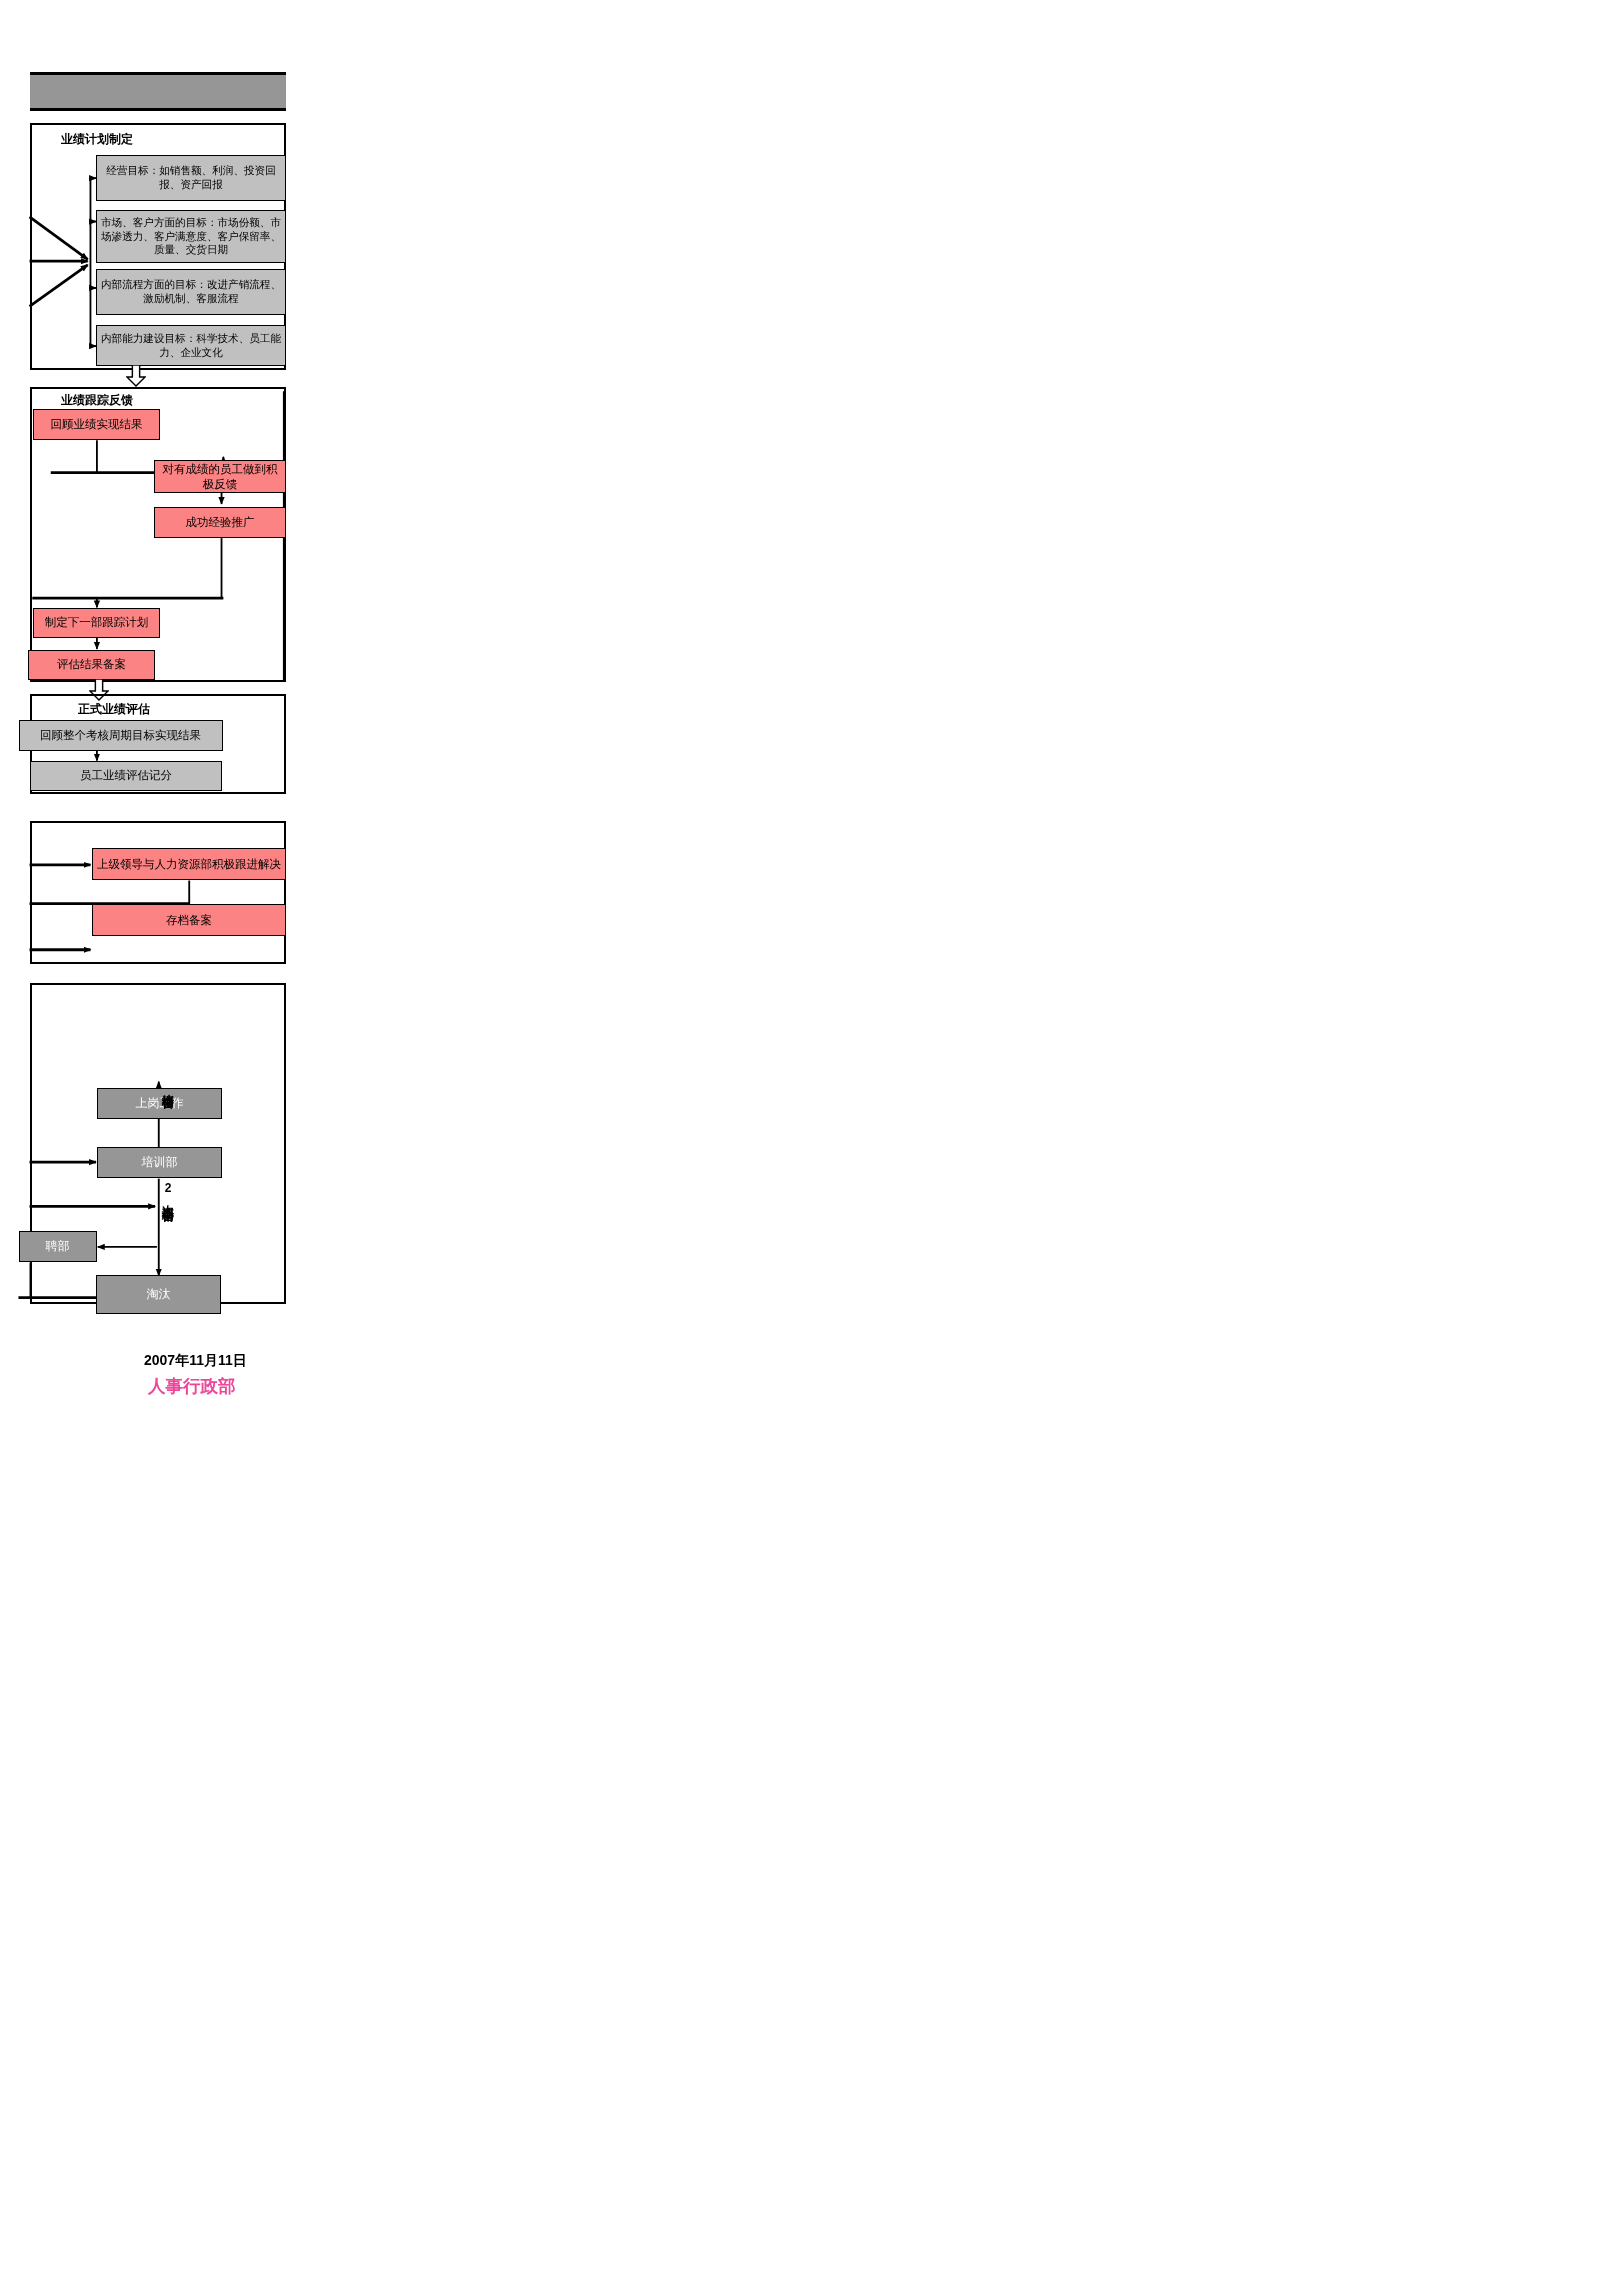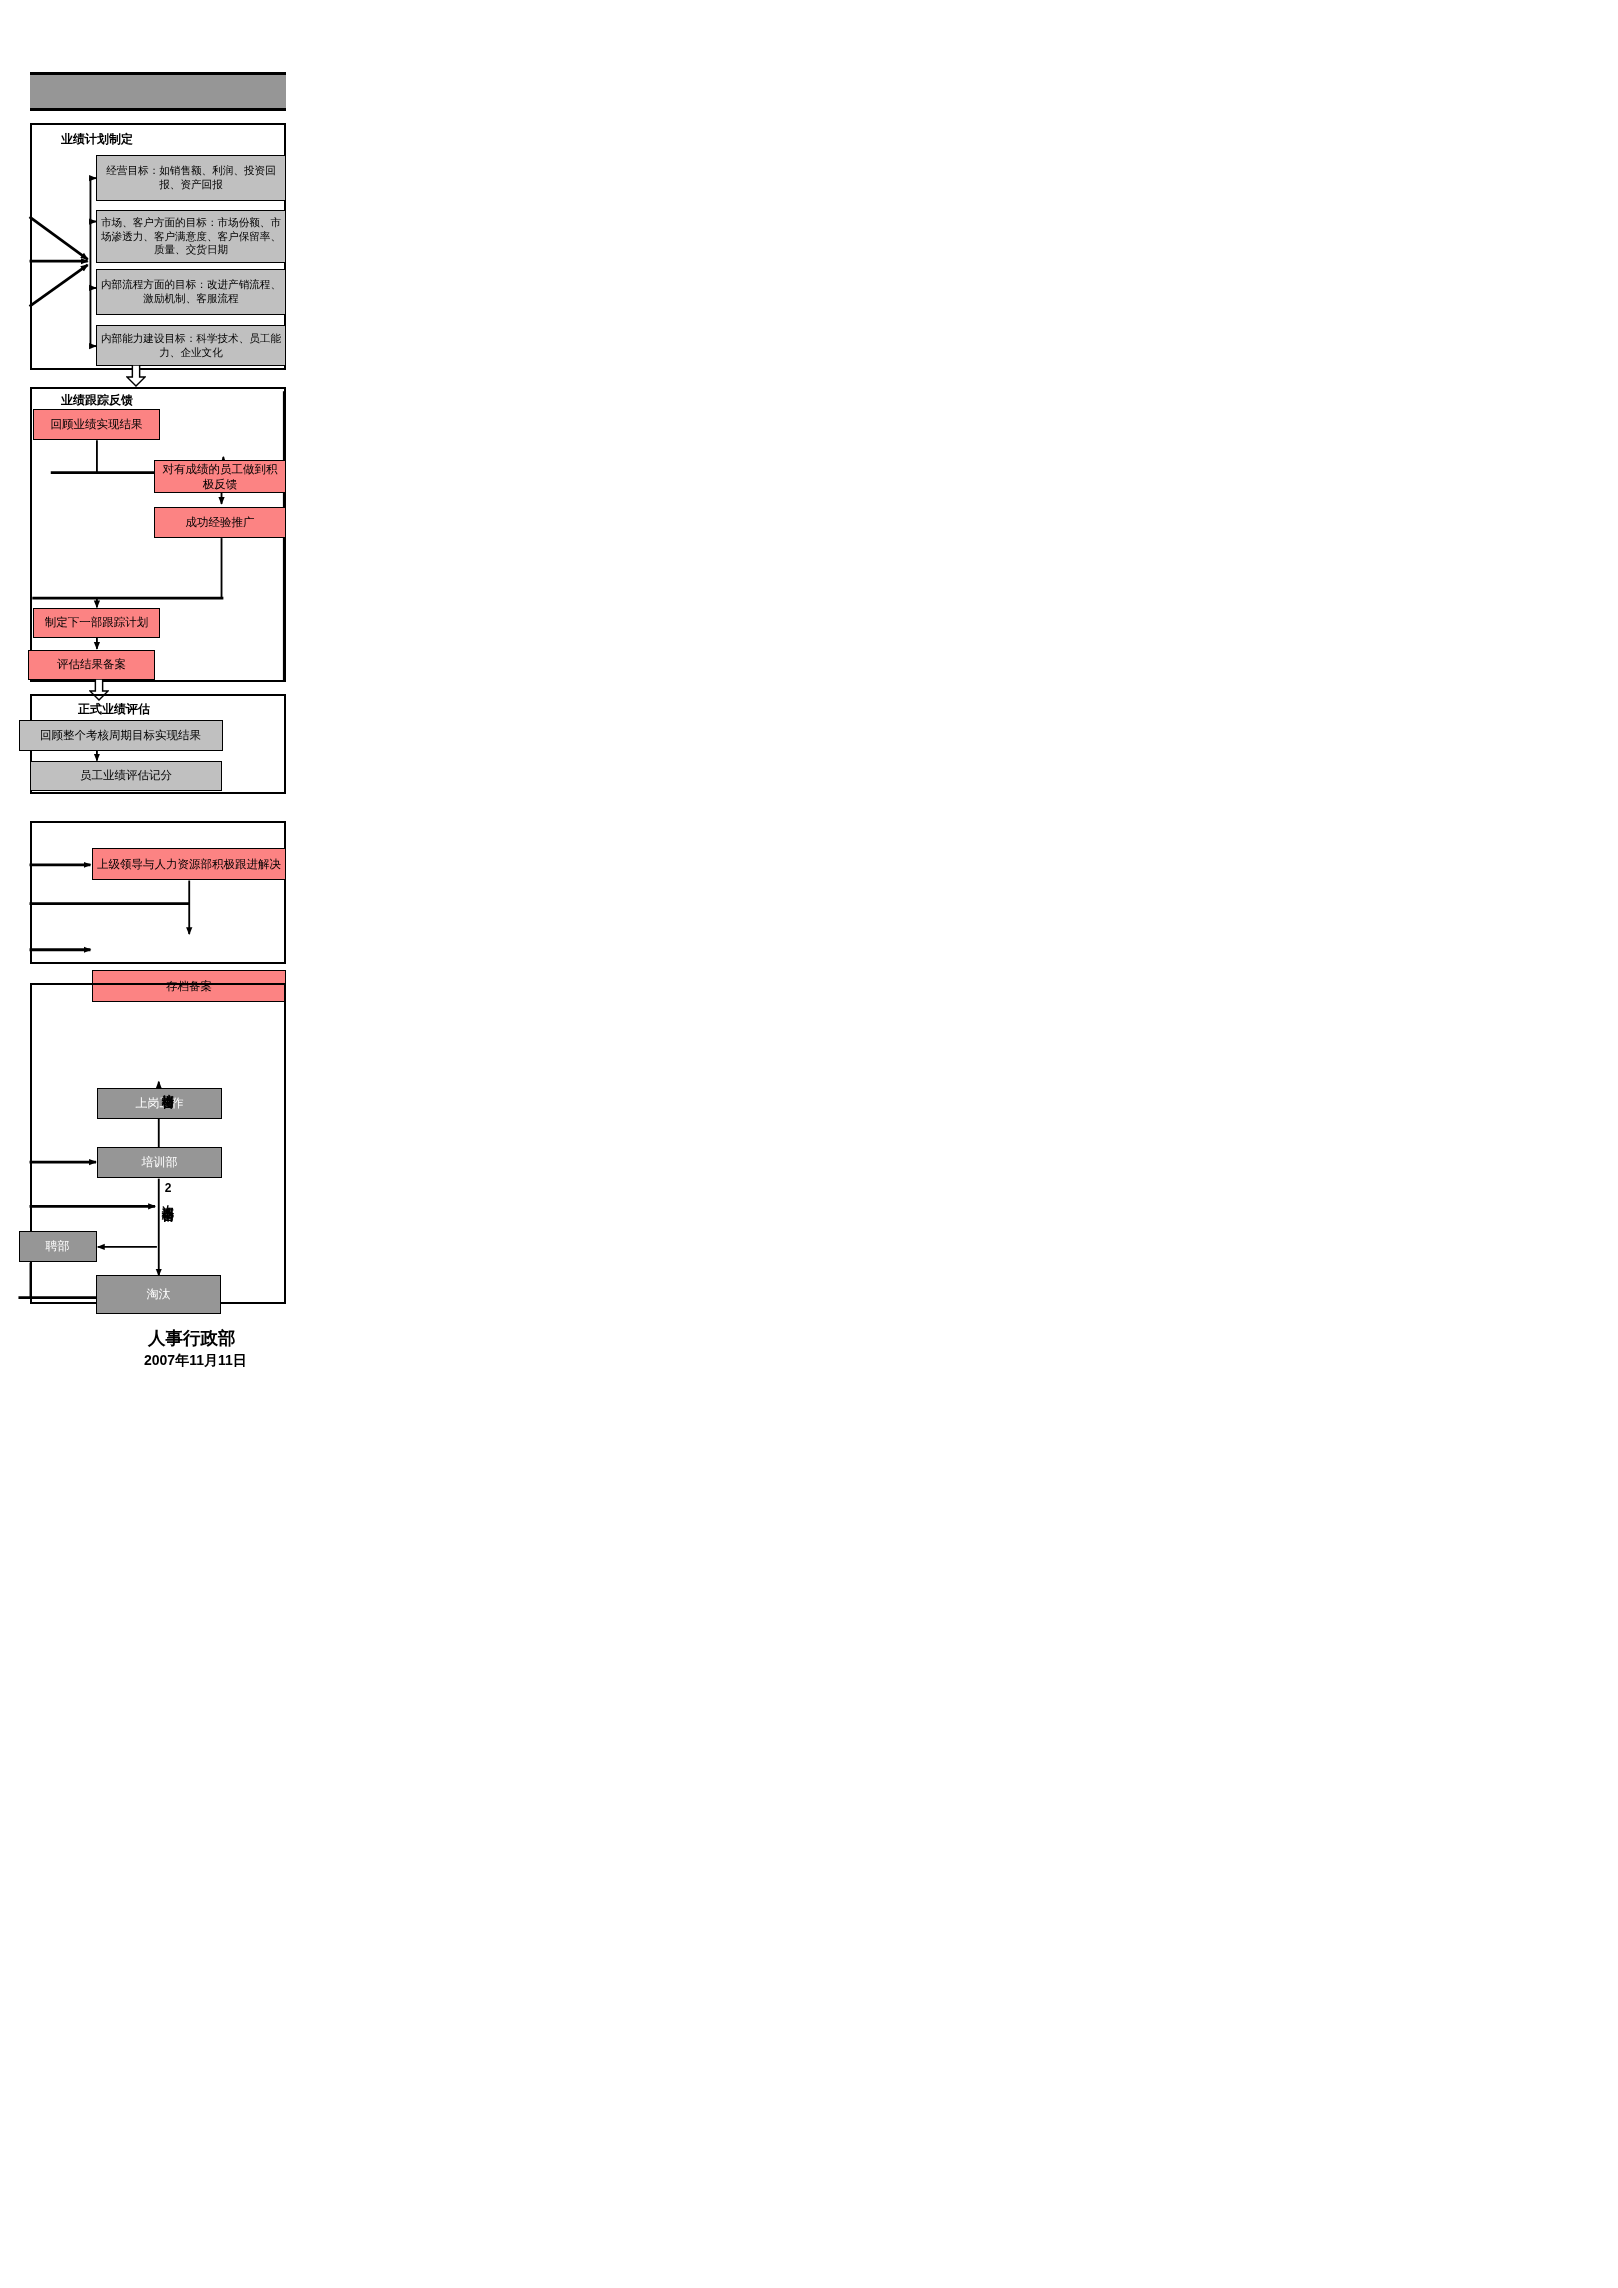--- a/index.html
+++ b/index.html
@@ -58,22 +58,23 @@
     writing-mode: vertical-rl;
     text-orientation: upright;
     letter-spacing: 0.9px;
     line-height: 1;
     white-space: nowrap;
   }
   .footer-dept {
     position: absolute;
     font-weight: bold;
     font-size: 17.5px;
-    color: #000000;
-    white-space: nowrap;
+    color: #ec4899;
+    white-space: nowrap;
+    margin-top: 48px;
   }
   .footer-date {
     position: absolute;
     font-weight: bold;
     font-size: 14px;
     color: #000;
     white-space: nowrap;
   }
   svg.arrows {
     position: absolute;
@@ -188,21 +189,21 @@
   <div class="lane-title" style="left:78px; top:701px;">正式业绩评估</div>
 
   <div class="box box-gray f12" style="left:18.5px; top:720px; width:204px; height:31px;">回顾整个考核周期目标实现结果</div>
 
   <div class="box box-gray f12" style="left:30px; top:761px; width:192px; height:29.5px;">员工业绩评估记分</div>
 
   <div class="lane" style="left:30px; top:821px; width:256px; height:143px;"></div>
 
   <div class="box box-pink f12" style="left:92px; top:848px; width:194px; height:32px;">上级领导与人力资源部积极跟进解决</div>
 
-  <div class="box box-pink f12" style="left:92px; top:970px; width:194px; height:32px;">存档备案</div>
+  <div class="box box-pink f12" style="left:92px; top:904px; width:194px; height:32px;">存档备案</div>
 
   <div class="lane" style="left:30px; top:983px; width:256px; height:321px;"></div>
 
   <div class="box box-dgray f13" style="left:97px; top:1048px; width:125px; height:31px;margin-top:40px;">上岗工作</div>
 
   <div class="vtext" style="left:162px; top:1084px;">培训合格</div>
 
   <div class="box box-dgray f13" style="left:97px; top:1147px; width:125px; height:31px;">培训部</div>
 
   <div class="vtext" style="left:162px; top:1181px;">2次培训不合格</div>

